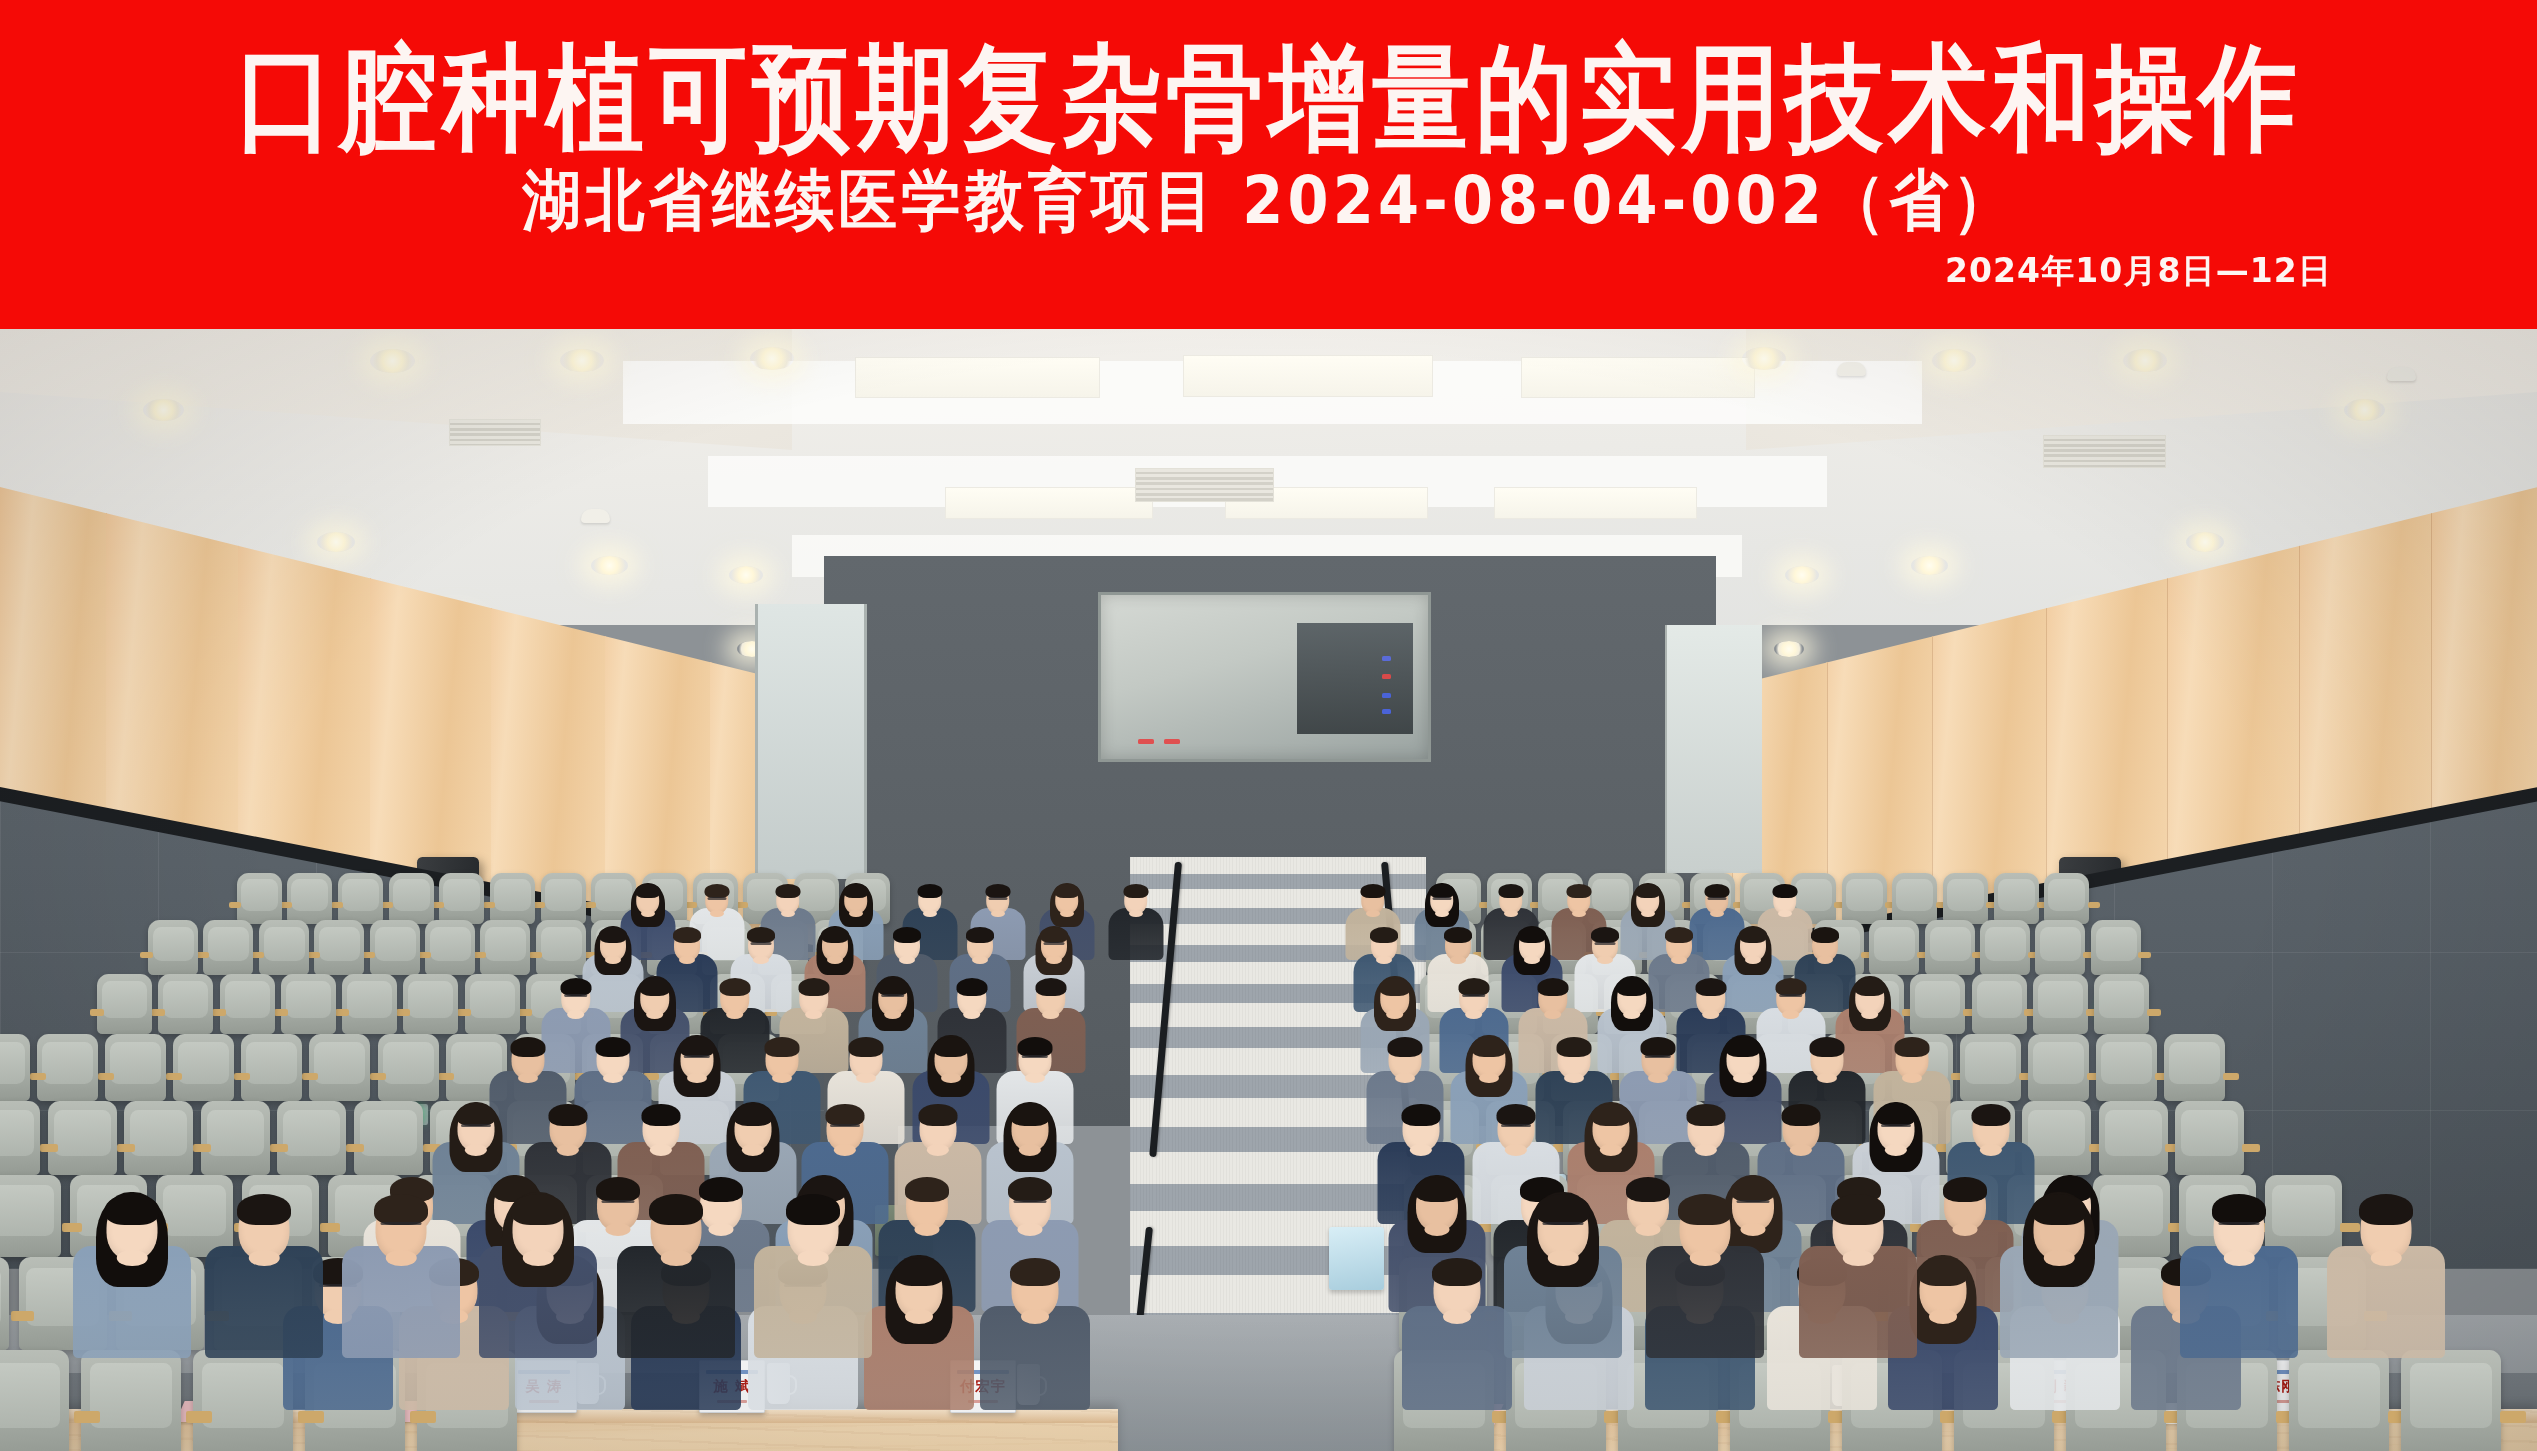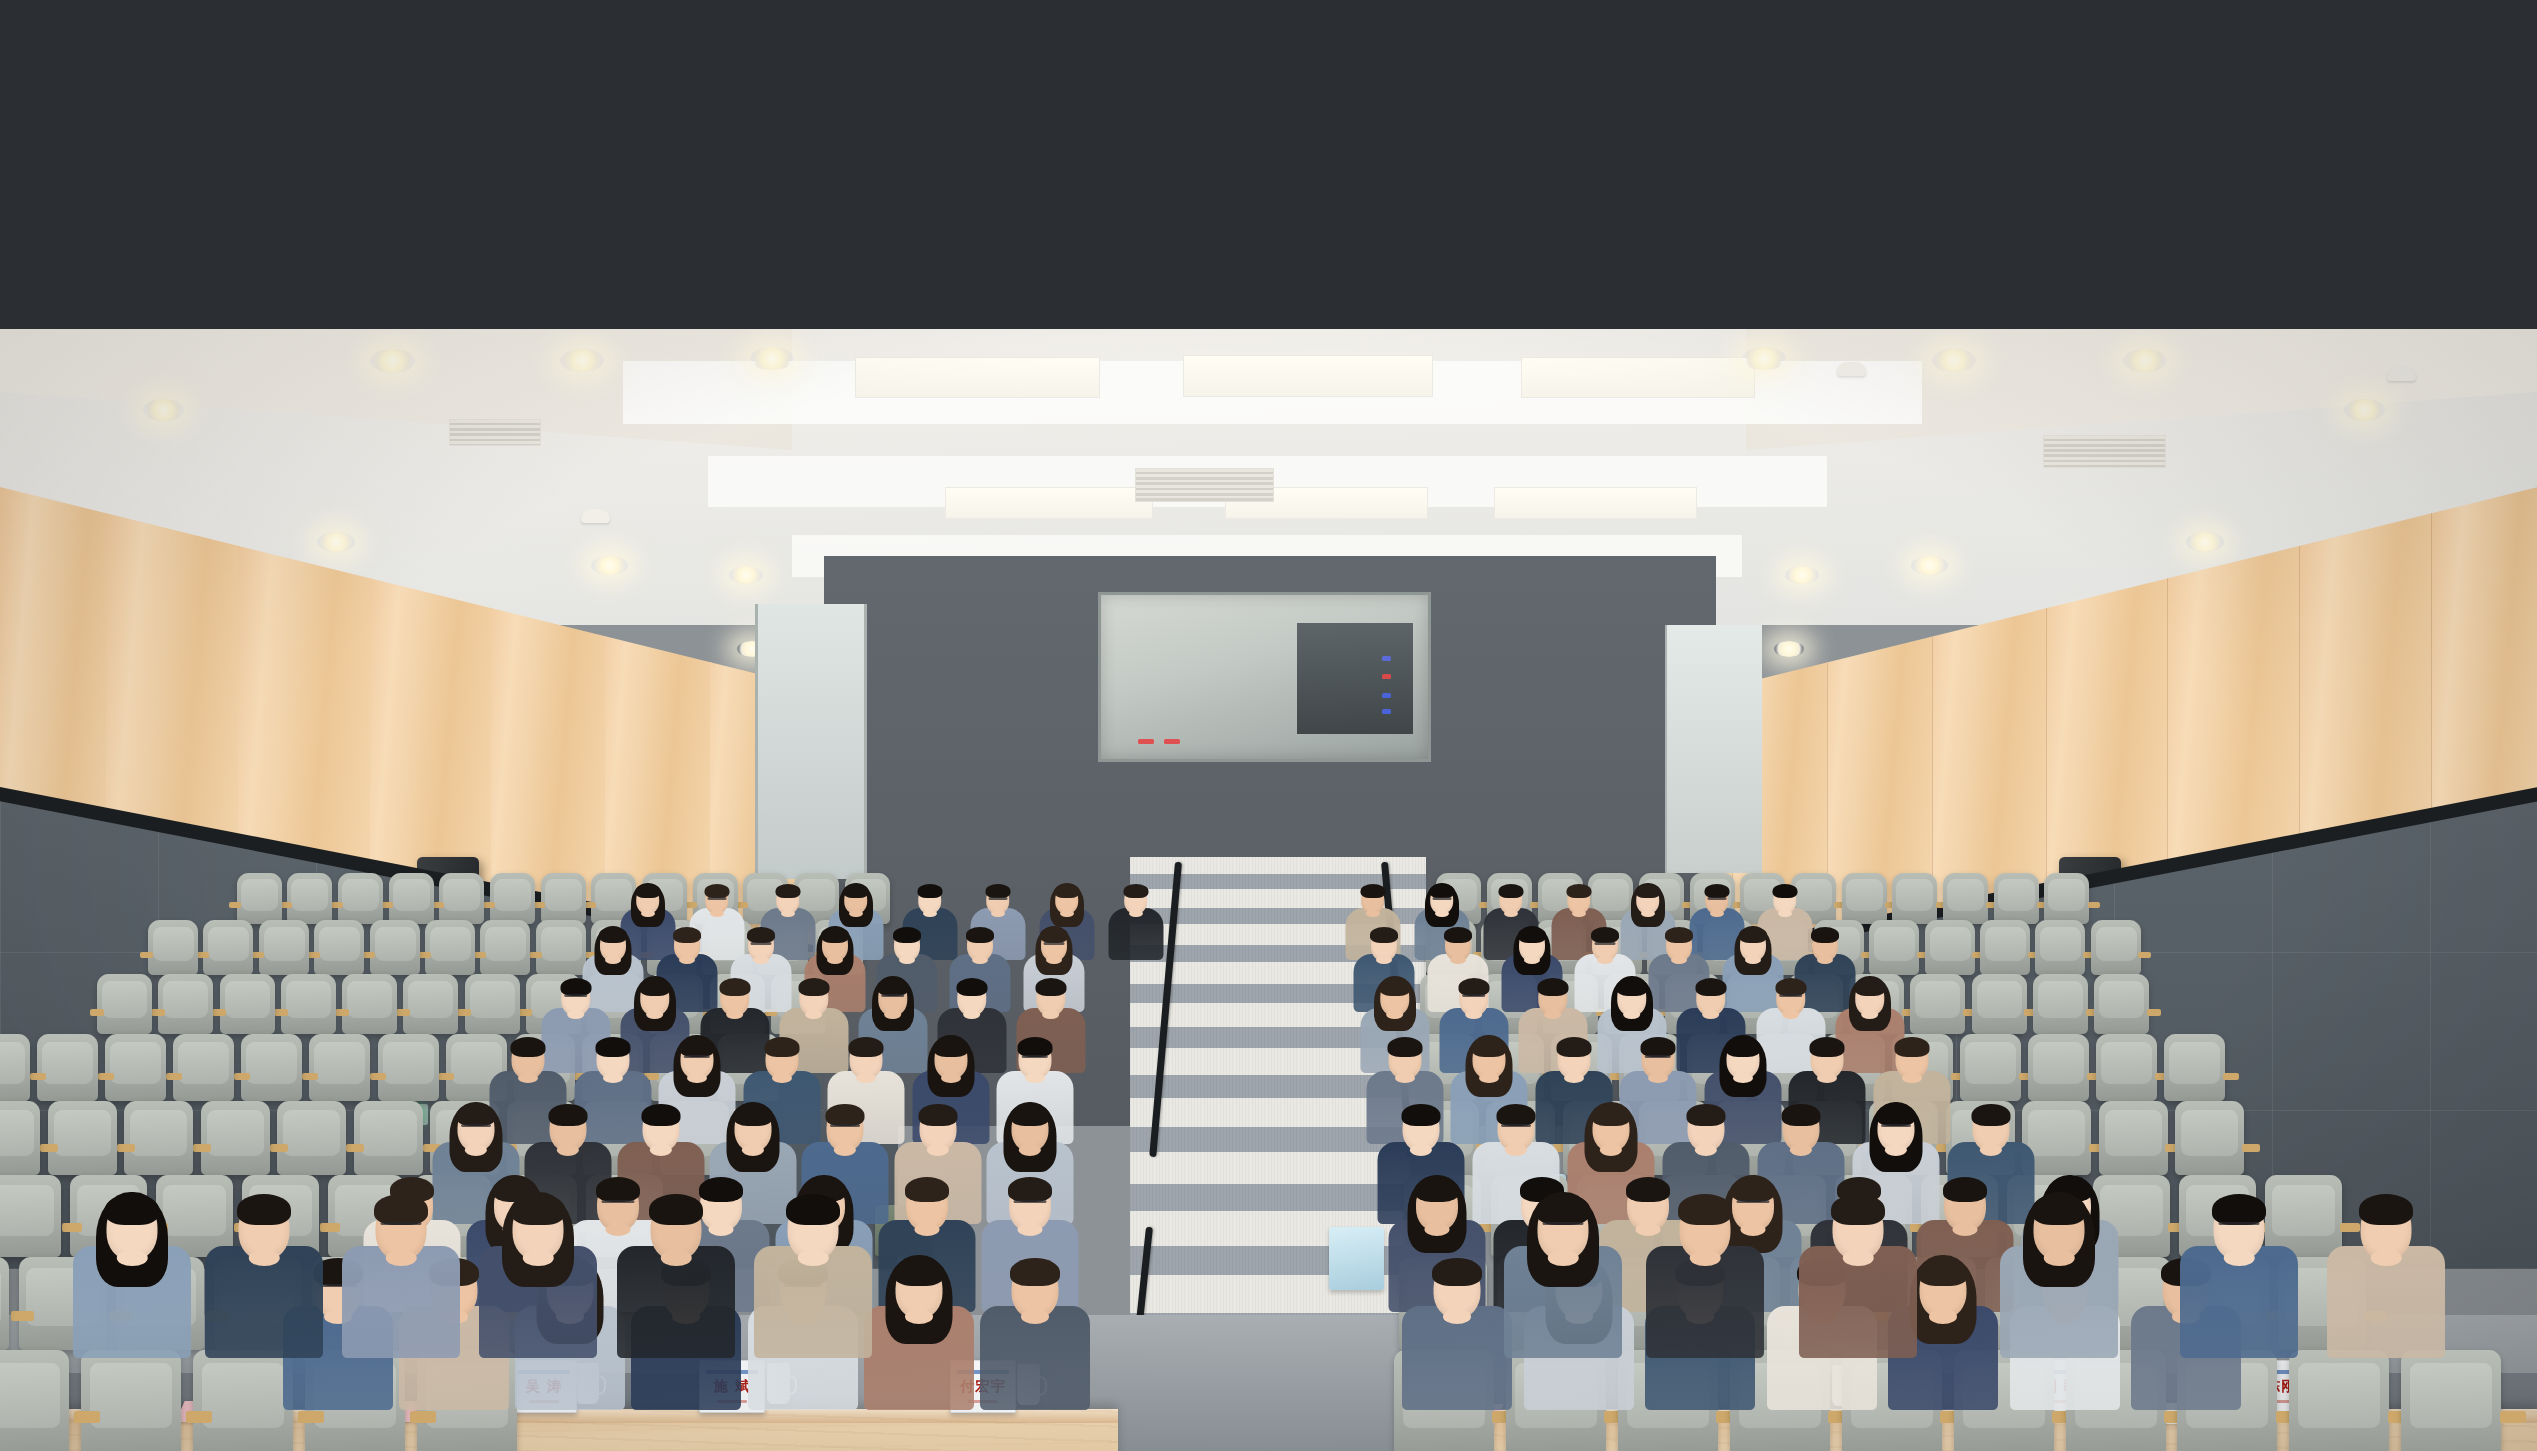--- a/index.html
+++ b/index.html
@@ -154,20 +154,25 @@
 
   
   #photo-vig{position:absolute;inset:0;pointer-events:none;
      background:radial-gradient(ellipse at 50% 45%,rgba(0,0,0,0) 55%,rgba(0,0,0,.16) 100%);}
 </style>
 </head>
 <body>
 
 <div id="page">
 
+  <div id="banner">
+    <div id="banner-title">口腔种植可预期复杂骨增量的实用技术和操作</div>
+    <div id="banner-sub">湖北省继续医学教育项目 2024-08-04-002（省）</div>
+    <div id="banner-date">2024年10月8日—12日</div>
+  </div>
 
   <div id="photo">
 
     <div class="ceiling"></div>
     <div class="ceil-soffit-l"></div>
     <div class="ceil-soffit-r"></div>
 
     <div class="ceil-band" style="left:623px;top:32px;width:1299px;height:63px;opacity:.85;"></div>
     <div class="ceil-band" style="left:708px;top:127px;width:1119px;height:51px;opacity:.8;"></div>
     <div class="ceil-band" style="left:792px;top:206px;width:950px;height:42px;opacity:.75;"></div>

